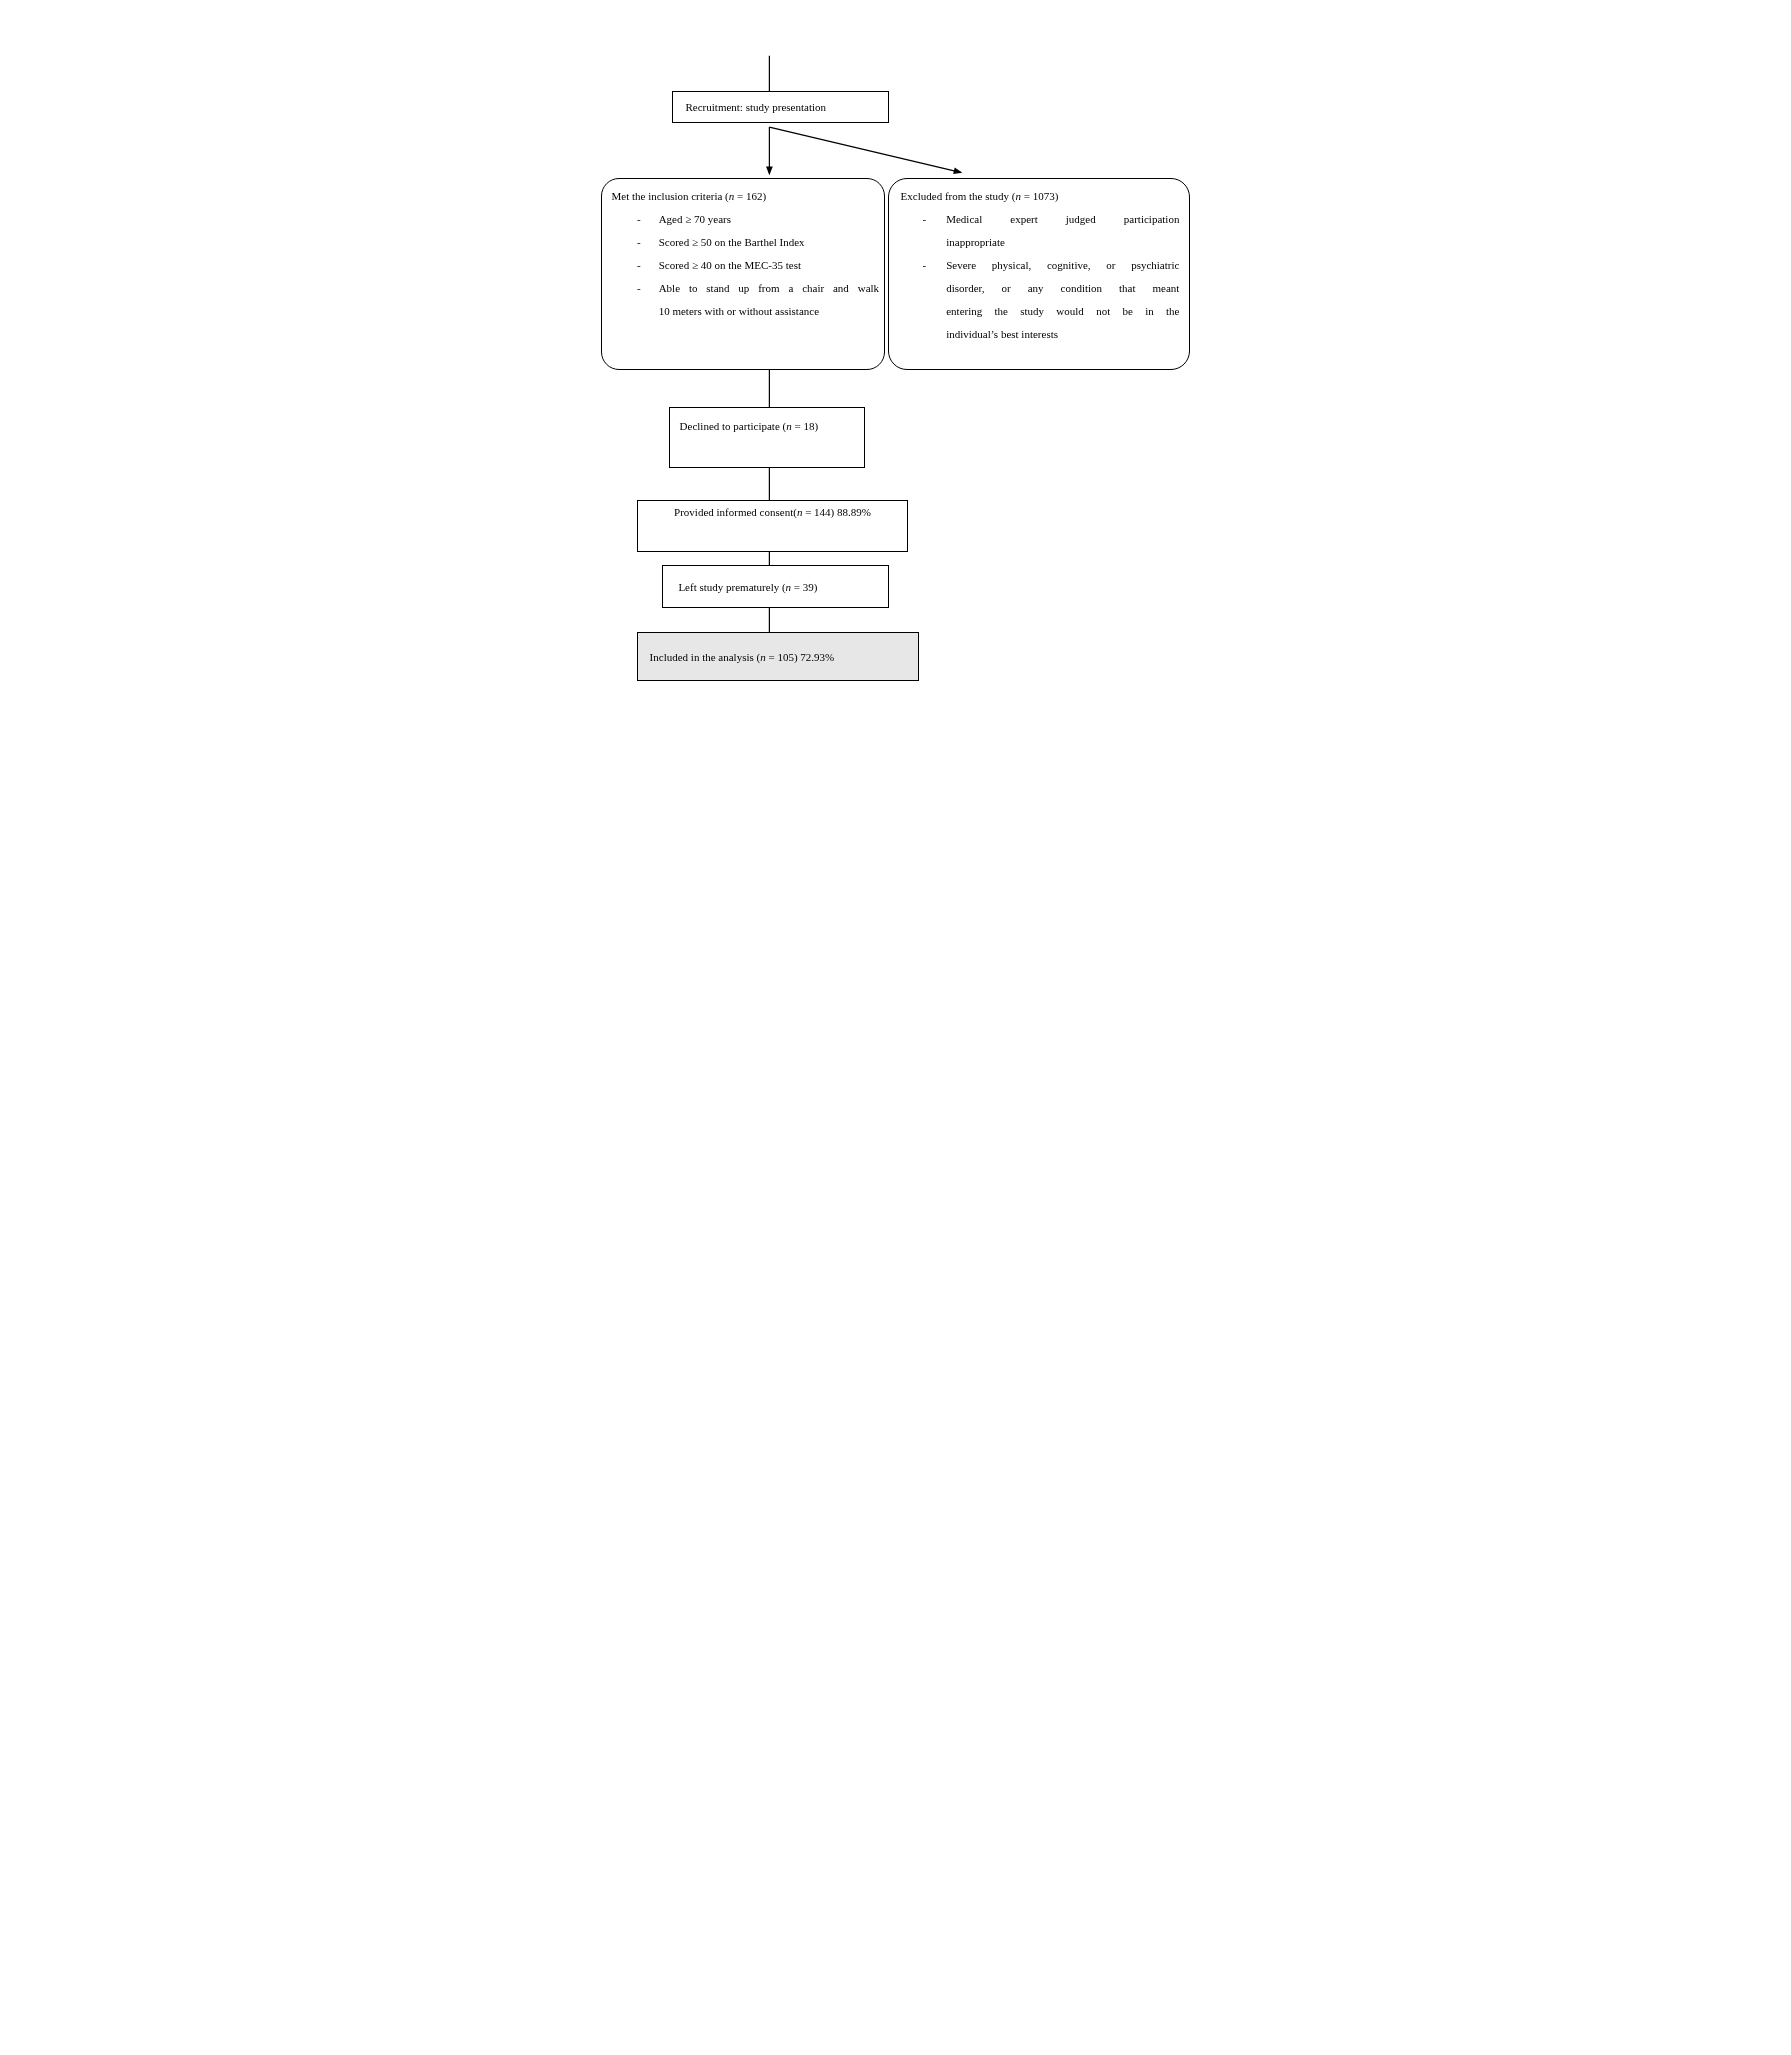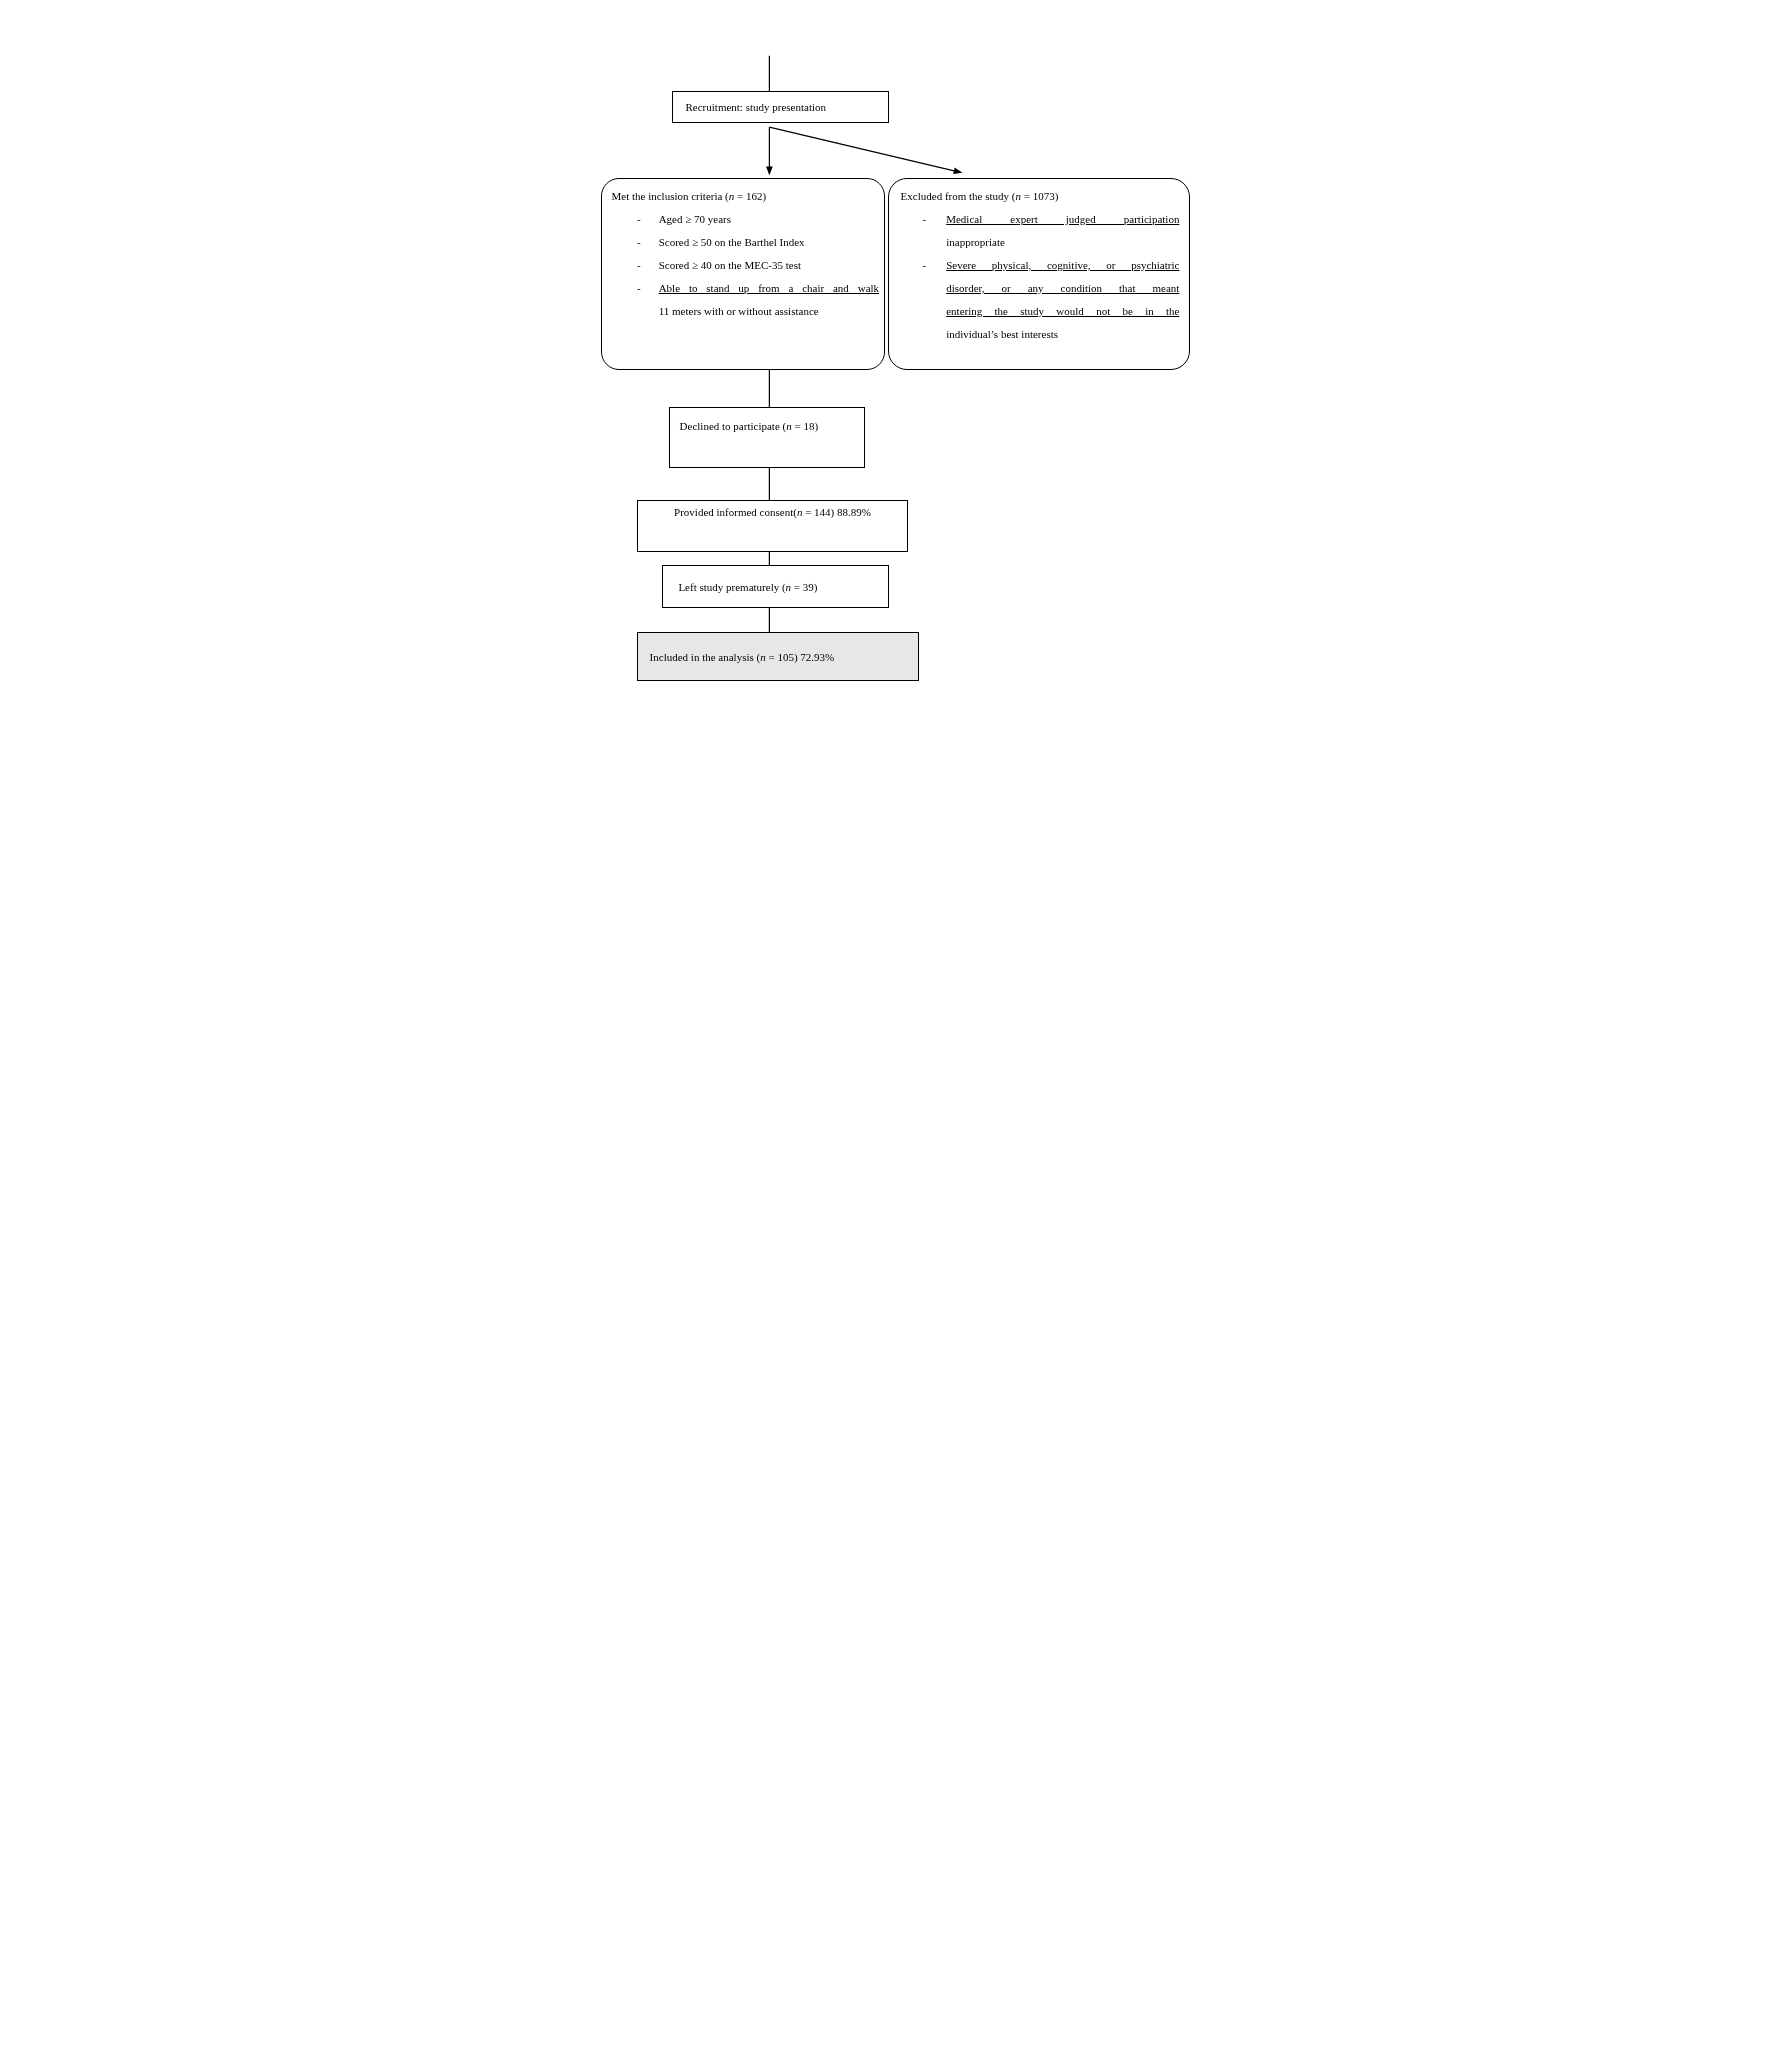--- a/index.html
+++ b/index.html
@@ -58,21 +58,20 @@
   .inclusion-box .dash { width: 21.7px; }
   .excluded-box  .dash { width: 23.6px; }
   .btext { flex: 1; min-width: 0; }
   .bline {
     line-height: 23px;
     text-align: left;
   }
   .btext .bline:not(:last-child) {
     text-align: justify;
     text-align-last: justify;
-    text-decoration: underline;
   }
   i { font-style: italic; }
 </style>
 </head>
 <body>
 
 <div class="canvas">
 
   <svg class="connectors" viewBox="0 0 1240 1423" xmlns="http://www.w3.org/2000/svg">
     <defs>
@@ -112,21 +111,21 @@
       <div class="bullet">
         <span class="dash">-</span>
         <div class="btext">
           <div class="bline">Scored ≥ 40 on the MEC-35 test</div>
         </div>
       </div>
       <div class="bullet">
         <span class="dash">-</span>
         <div class="btext">
           <div class="bline">Able to stand up from a chair and walk</div>
-          <div class="bline">11 meters with or without assistance</div>
+          <div class="bline">10 meters with or without assistance</div>
         </div>
       </div>
     </div>
   </div>
 
   <div class="box excluded-box">
     <div class="box-title">Excluded from the study (<i>n</i> = 1073)</div>
     <div class="bullets">
       <div class="bullet">
         <span class="dash">-</span>

